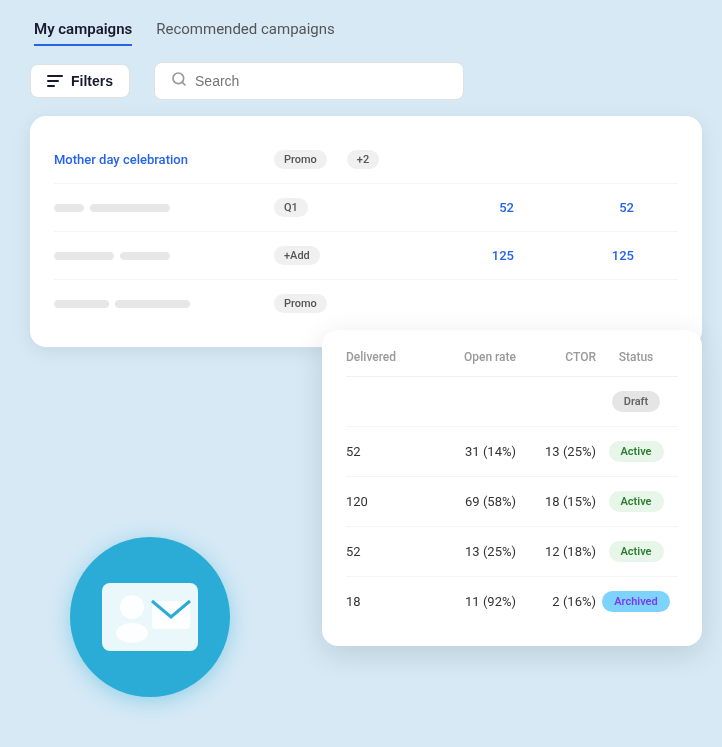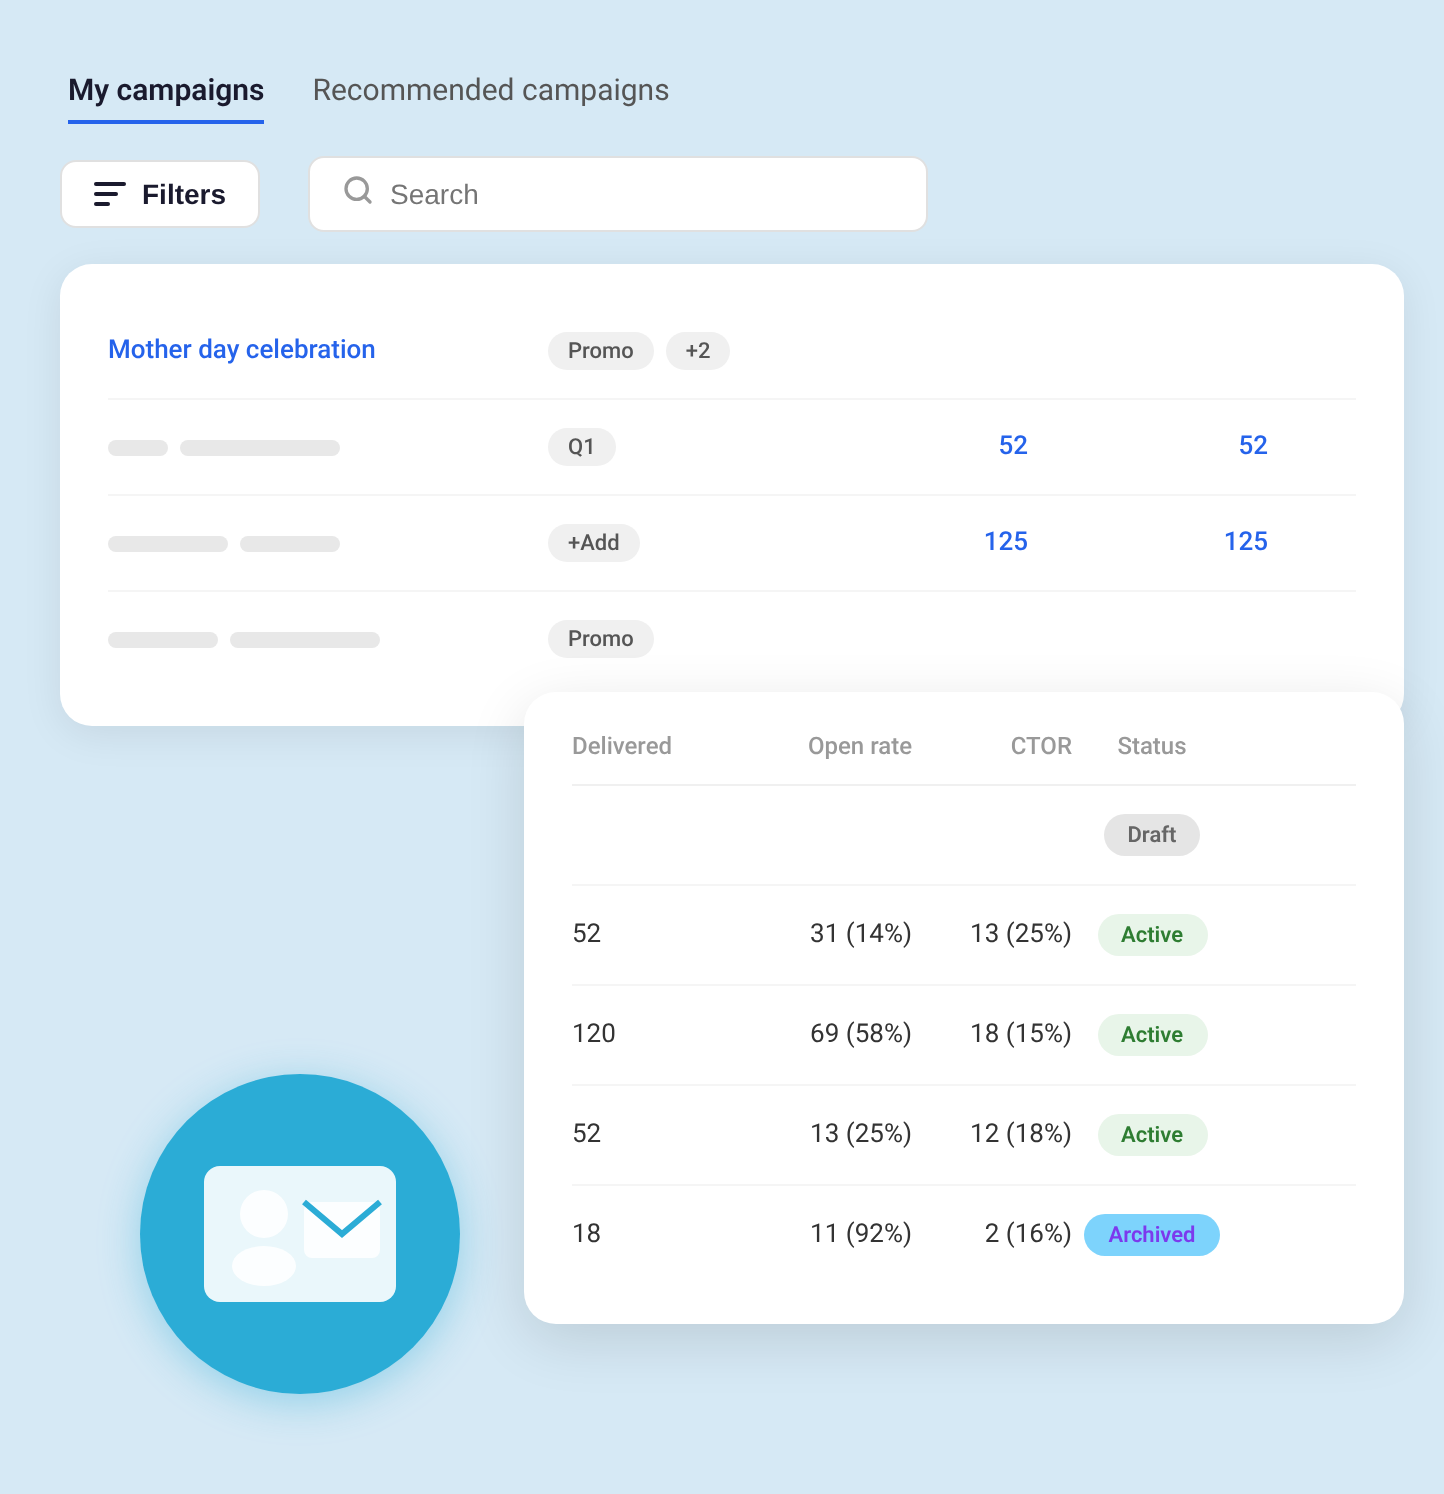--- a/index.html
+++ b/index.html
@@ -11,21 +11,20 @@
       overflow: hidden;
       position: relative;
     }
 
     .main-container {
       position: absolute;
       top: 20px;
       left: 30px;
       right: 20px;
       bottom: 20px;
-      margin-top: 16px;
     }
 
     
     .tabs {
       display: flex;
       gap: 24px;
       margin-bottom: 16px;
       padding-left: 4px;
     }
     .tab {
@@ -139,21 +138,21 @@
     }
 
     .campaign-name {
       font-size: 13px;
       color: #2563eb;
       font-weight: 500;
     }
 
     .tags-cell {
       display: flex;
-      gap: 6px;
+      gap: 20px;
       align-items: center;
       text-align: center;
     }
     .tag {
       background: #f0f0f0;
       border-radius: 20px;
       padding: 3px 10px;
       font-size: 11px;
       color: #555;
       font-weight: 500;
@@ -178,21 +177,21 @@
       height: 8px;
       background: #e8e8e8;
       border-radius: 4px;
     }
 
     
     .floating-panel {
       position: absolute;
       top: 310px;
       right: 0px;
-      width: 440px;
+      width: 380px;
       background: #fff;
       border-radius: 16px;
       box-shadow: 0 8px 30px rgba(0,0,0,0.12);
       padding: 20px 24px;
       z-index: 10;
     }
 
     .panel-header {
       display: grid;
       grid-template-columns: 80px 90px 80px 80px;

